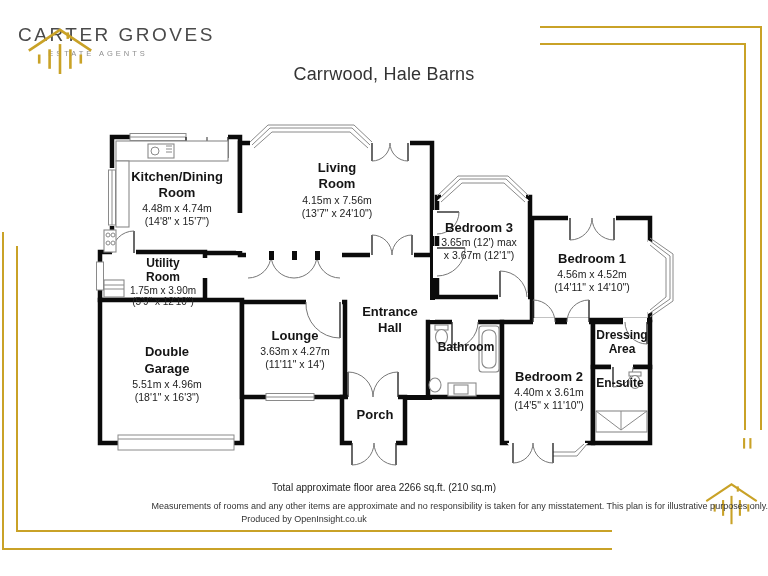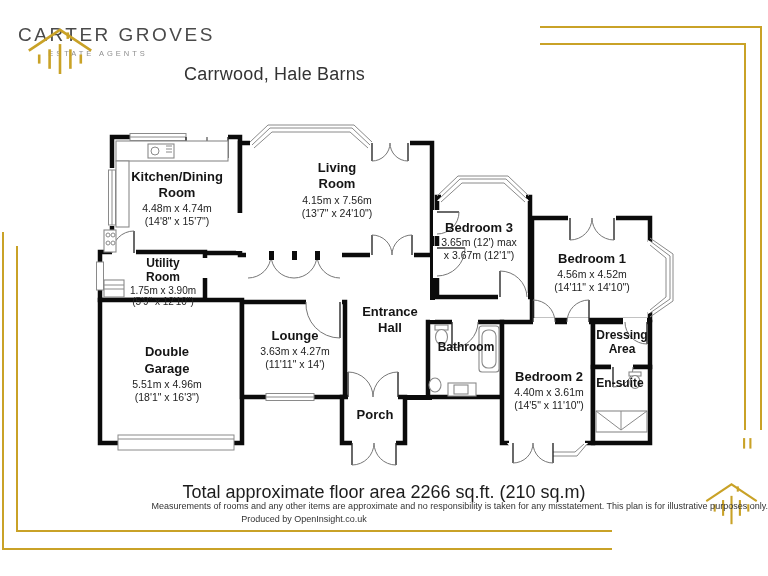--- a/index.html
+++ b/index.html
@@ -4,25 +4,25 @@
 <style>
   html,body{margin:0;padding:0;background:#fff;}
   #page{position:relative;width:768px;height:576px;background:#ffffff;overflow:hidden;
         font-family:"Liberation Sans", sans-serif;}
   
   .gold{position:absolute;background:#C9A227;}
   
   #logo{position:absolute;left:18px;top:22px;width:160px;text-align:center;}
   #logo-name{font-size:19px;letter-spacing:2.5px;color:#4a4a4a;font-weight:400;margin-top:2px;white-space:nowrap;}
   #logo-tag{font-size:7.5px;letter-spacing:3px;color:#8f8f8f;margin-top:3px;}
-  #page-title{position:absolute;left:184px;top:64px;width:400px;text-align:left;
+  #page-title{position:absolute;left:184px;top:64px;width:400px;text-align:center;
               font-size:18px;color:#333;font-weight:500;letter-spacing:.2px;}
   
   #footer-area{position:absolute;left:0;top:482px;width:768px;text-align:center;
-               font-size:18px;color:#1c1c1c;}
+               font-size:10px;color:#1c1c1c;}
   #footer-disclaimer{position:absolute;left:0;top:501px;width:768px;text-align:right;
                font-size:9px;color:#333;}
   #footer-credit{position:absolute;left:0;top:514px;width:608px;text-align:center;
                font-size:9px;color:#333;}
   
   svg{position:absolute;left:0;top:0;}
   .room{fill:#ffffff;stroke:#0b0b0b;stroke-width:4.5;}
   .wallseg{fill:#0b0b0b;stroke:none;}
   .gap{fill:#ffffff;stroke:none;}
   .win{fill:#ffffff;stroke:#8a8a8a;stroke-width:1;}

